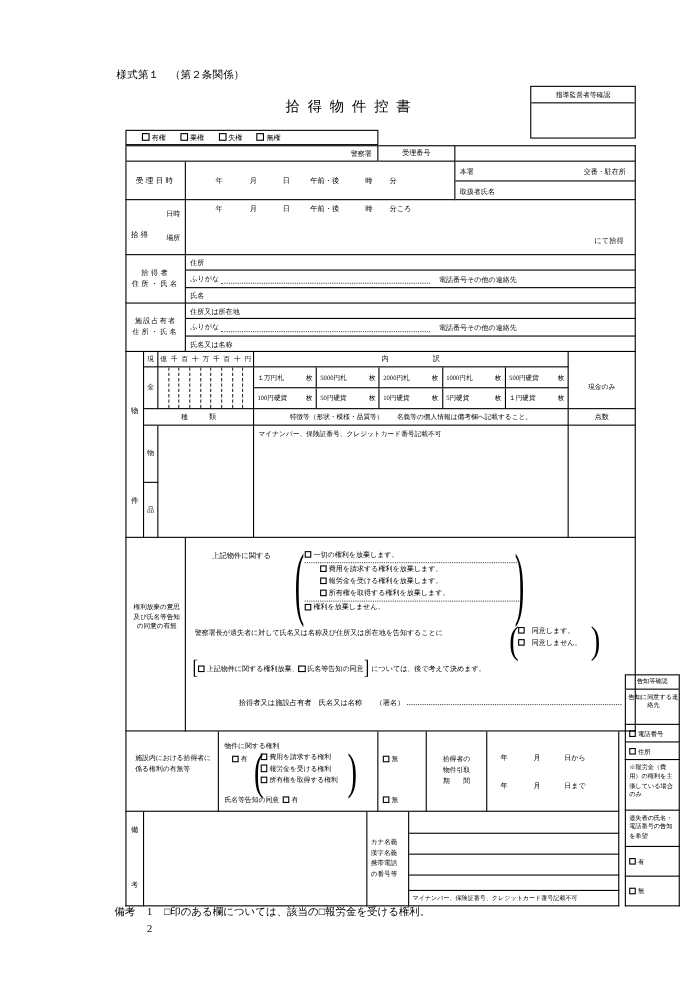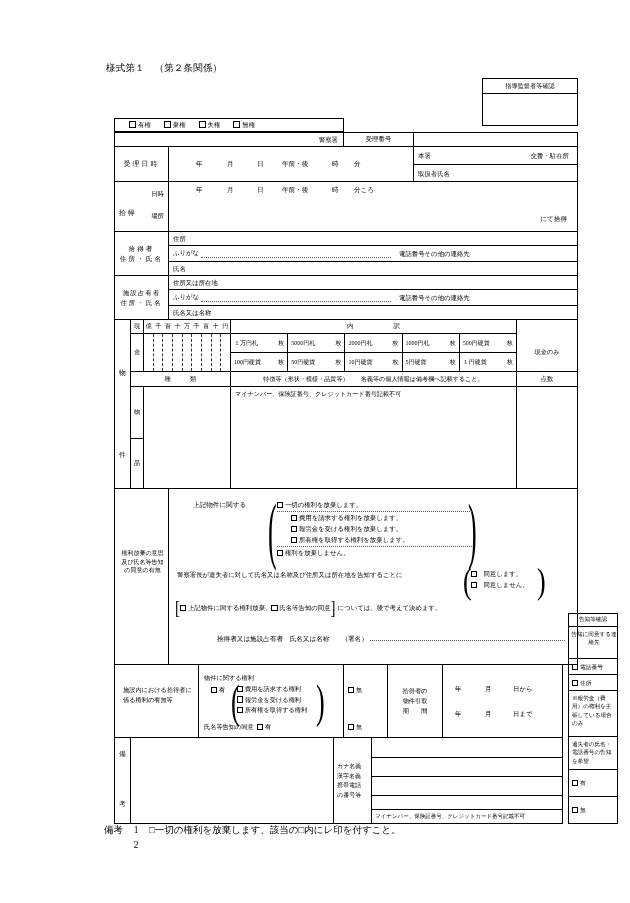--- a/index.html
+++ b/index.html
@@ -37,20 +37,21 @@
   .footer{position:absolute;left:104px;top:823px;font-size:9.5px;line-height:1.55;}
   .footer .row{display:flex;}
   .footer .n{width:26px;text-align:center;}
 </style>
 </head>
 <body>
 
 <div class="page">
 
   <div class="form-no">様式第１　（第２条関係）</div>
+  <div class="doc-title">拾得物件控書</div>
 
   <div class="bx sup-box">
     <div class="hd">指導監督者等確認</div>
   </div>
 
   <div class="bx" style="left:114px;top:118px;width:230px;height:14px;">
     <div class="abs lft" style="left:14px;top:0;height:100%;font-size:6.4px;">
       <span style="margin-right:13px;"><i class="chk"></i><span>有権</span></span>
       <span style="margin-right:13px;"><i class="chk"></i><span>棄権</span></span>
       <span style="margin-right:13px;"><i class="chk"></i><span>失権</span></span>
@@ -394,21 +395,21 @@
     <div class="abs" style="left:3px;top:9px;font-size:5.8px;"><i class="chk-s"></i><span>有</span></div>
   </div>
   <div class="bx" style="left:568px;top:797px;width:50px;height:27px;border-top:none;">
     <div class="abs" style="left:3px;top:9px;font-size:5.8px;"><i class="chk-s"></i><span>無</span></div>
   </div>
 
   <div class="footer">
     <div class="row">
       <span>備考</span>
       <span class="n">1</span>
-      <span>□一切の権利を放棄します、該当の□内にレ印を付すこと。</span>
+      <span>□印のある欄については、該当の□報労金を受ける権利。</span>
     </div>
     <div class="row">
       <span style="visibility:hidden;">備考</span>
       <span class="n">2</span>
     </div>
   </div>
 
 </div>
 
 </body></html>

